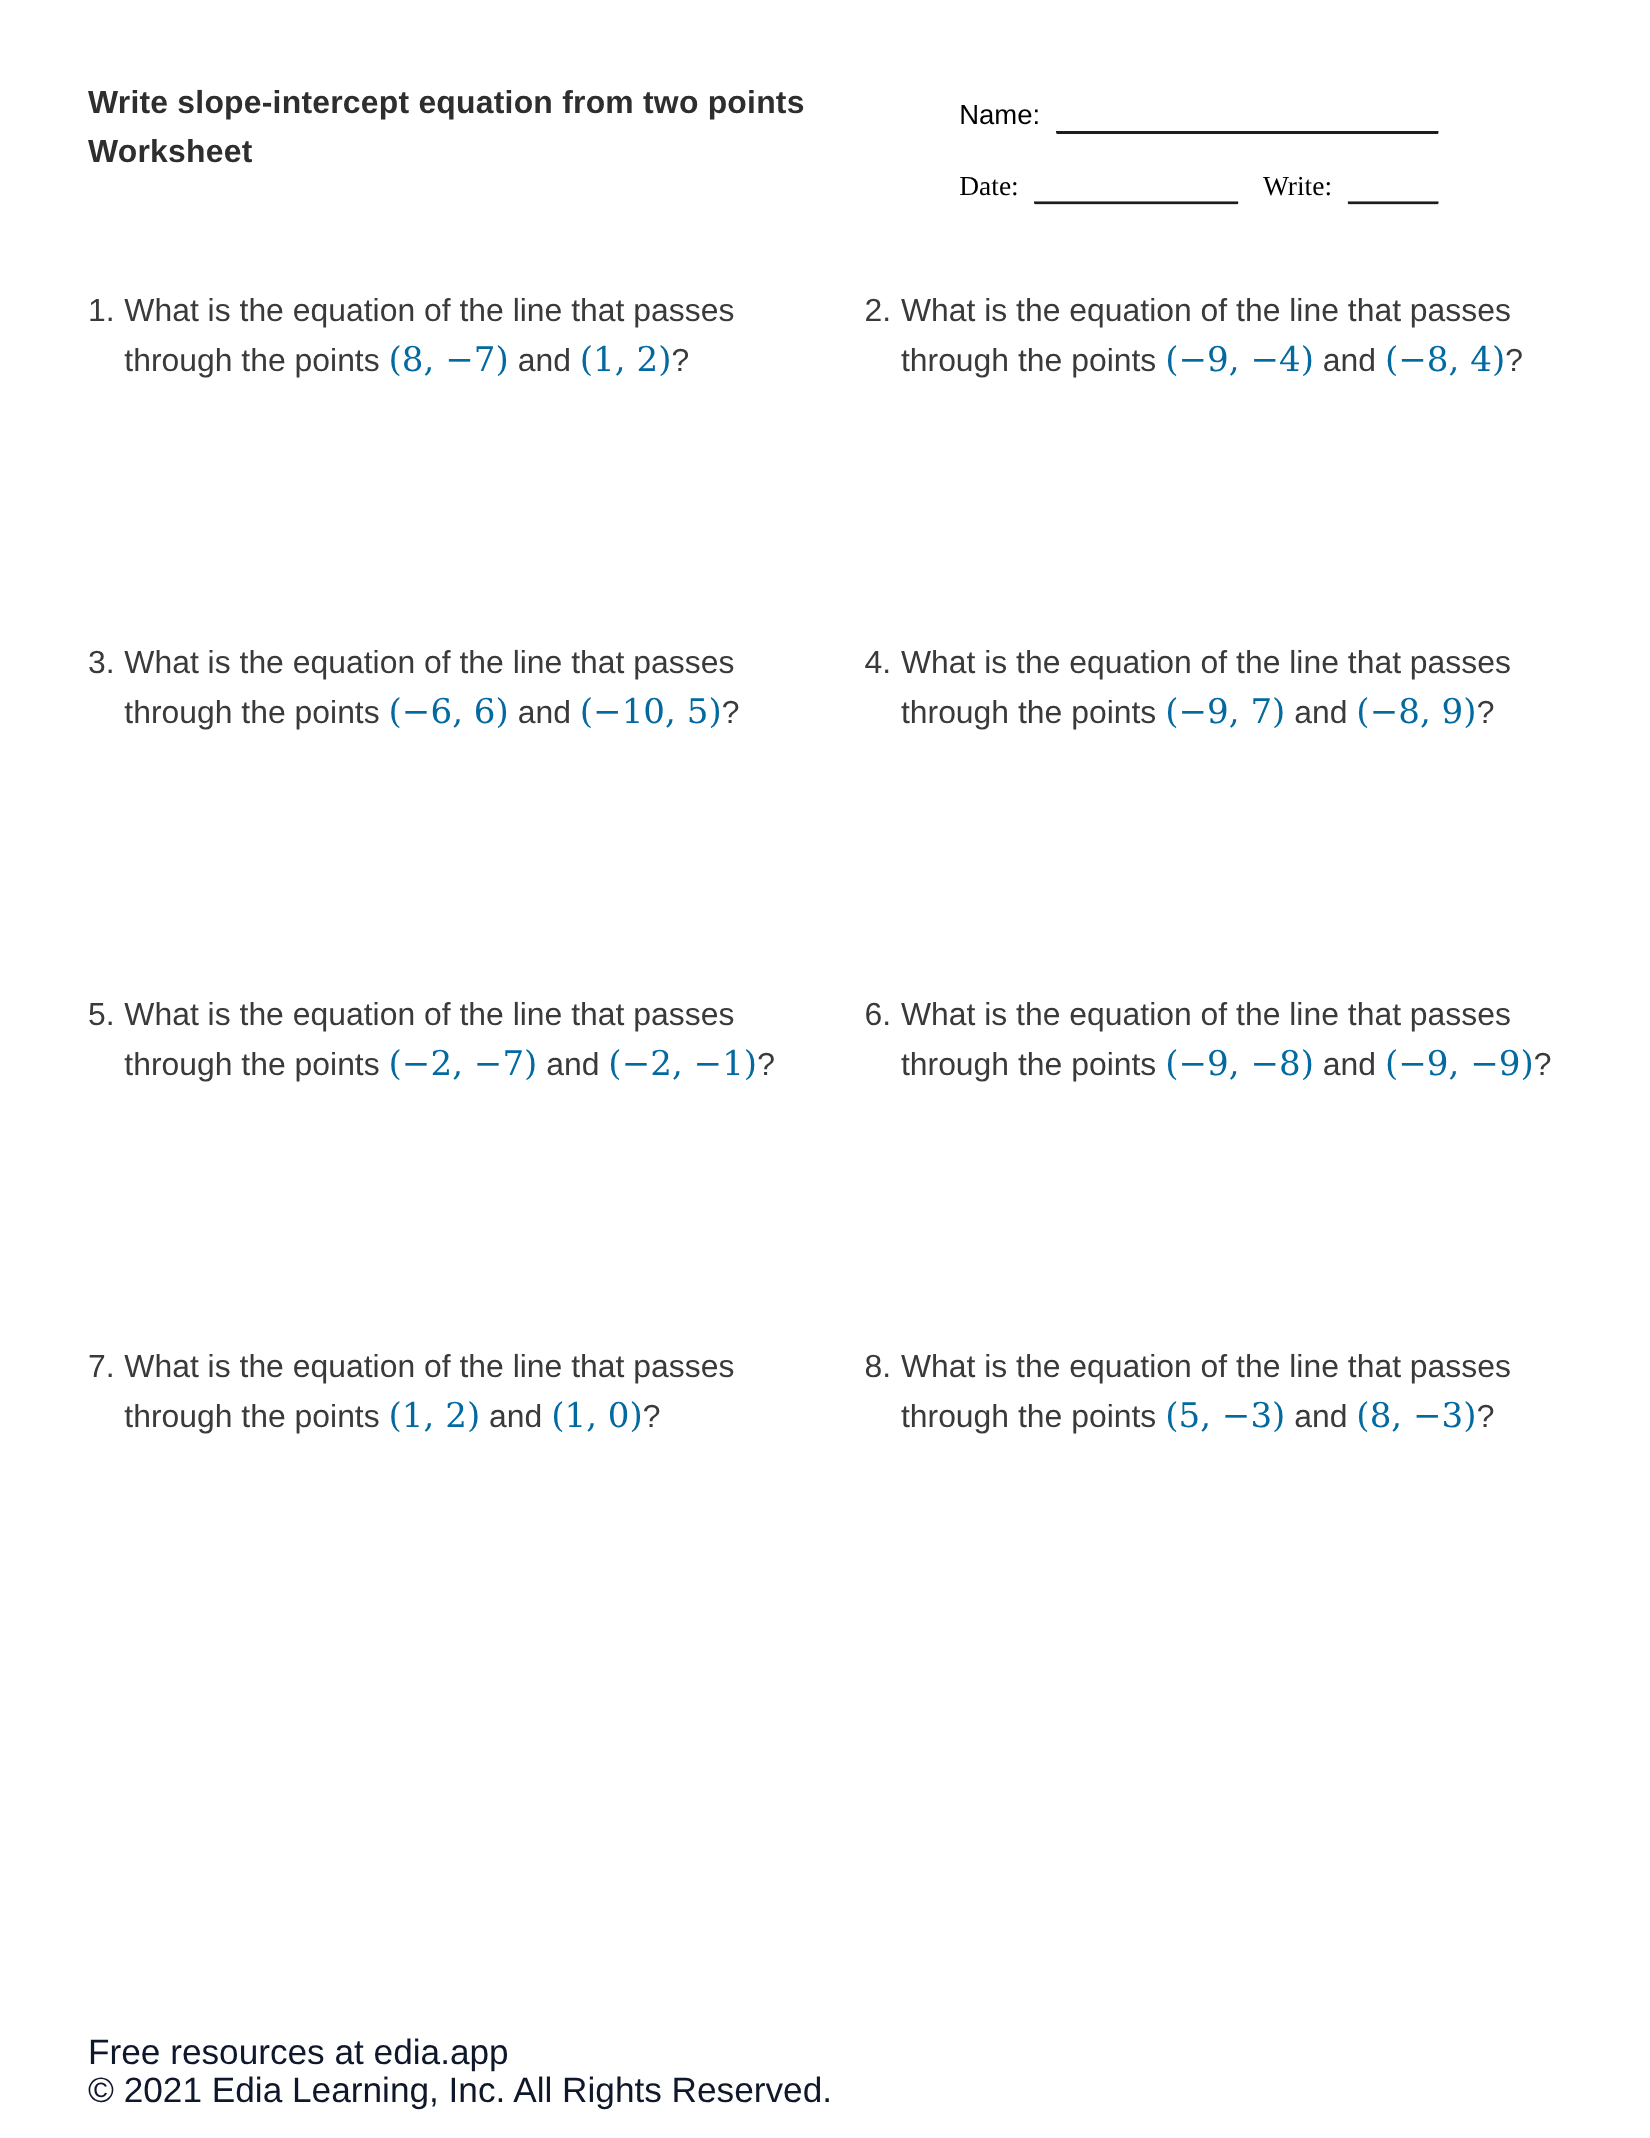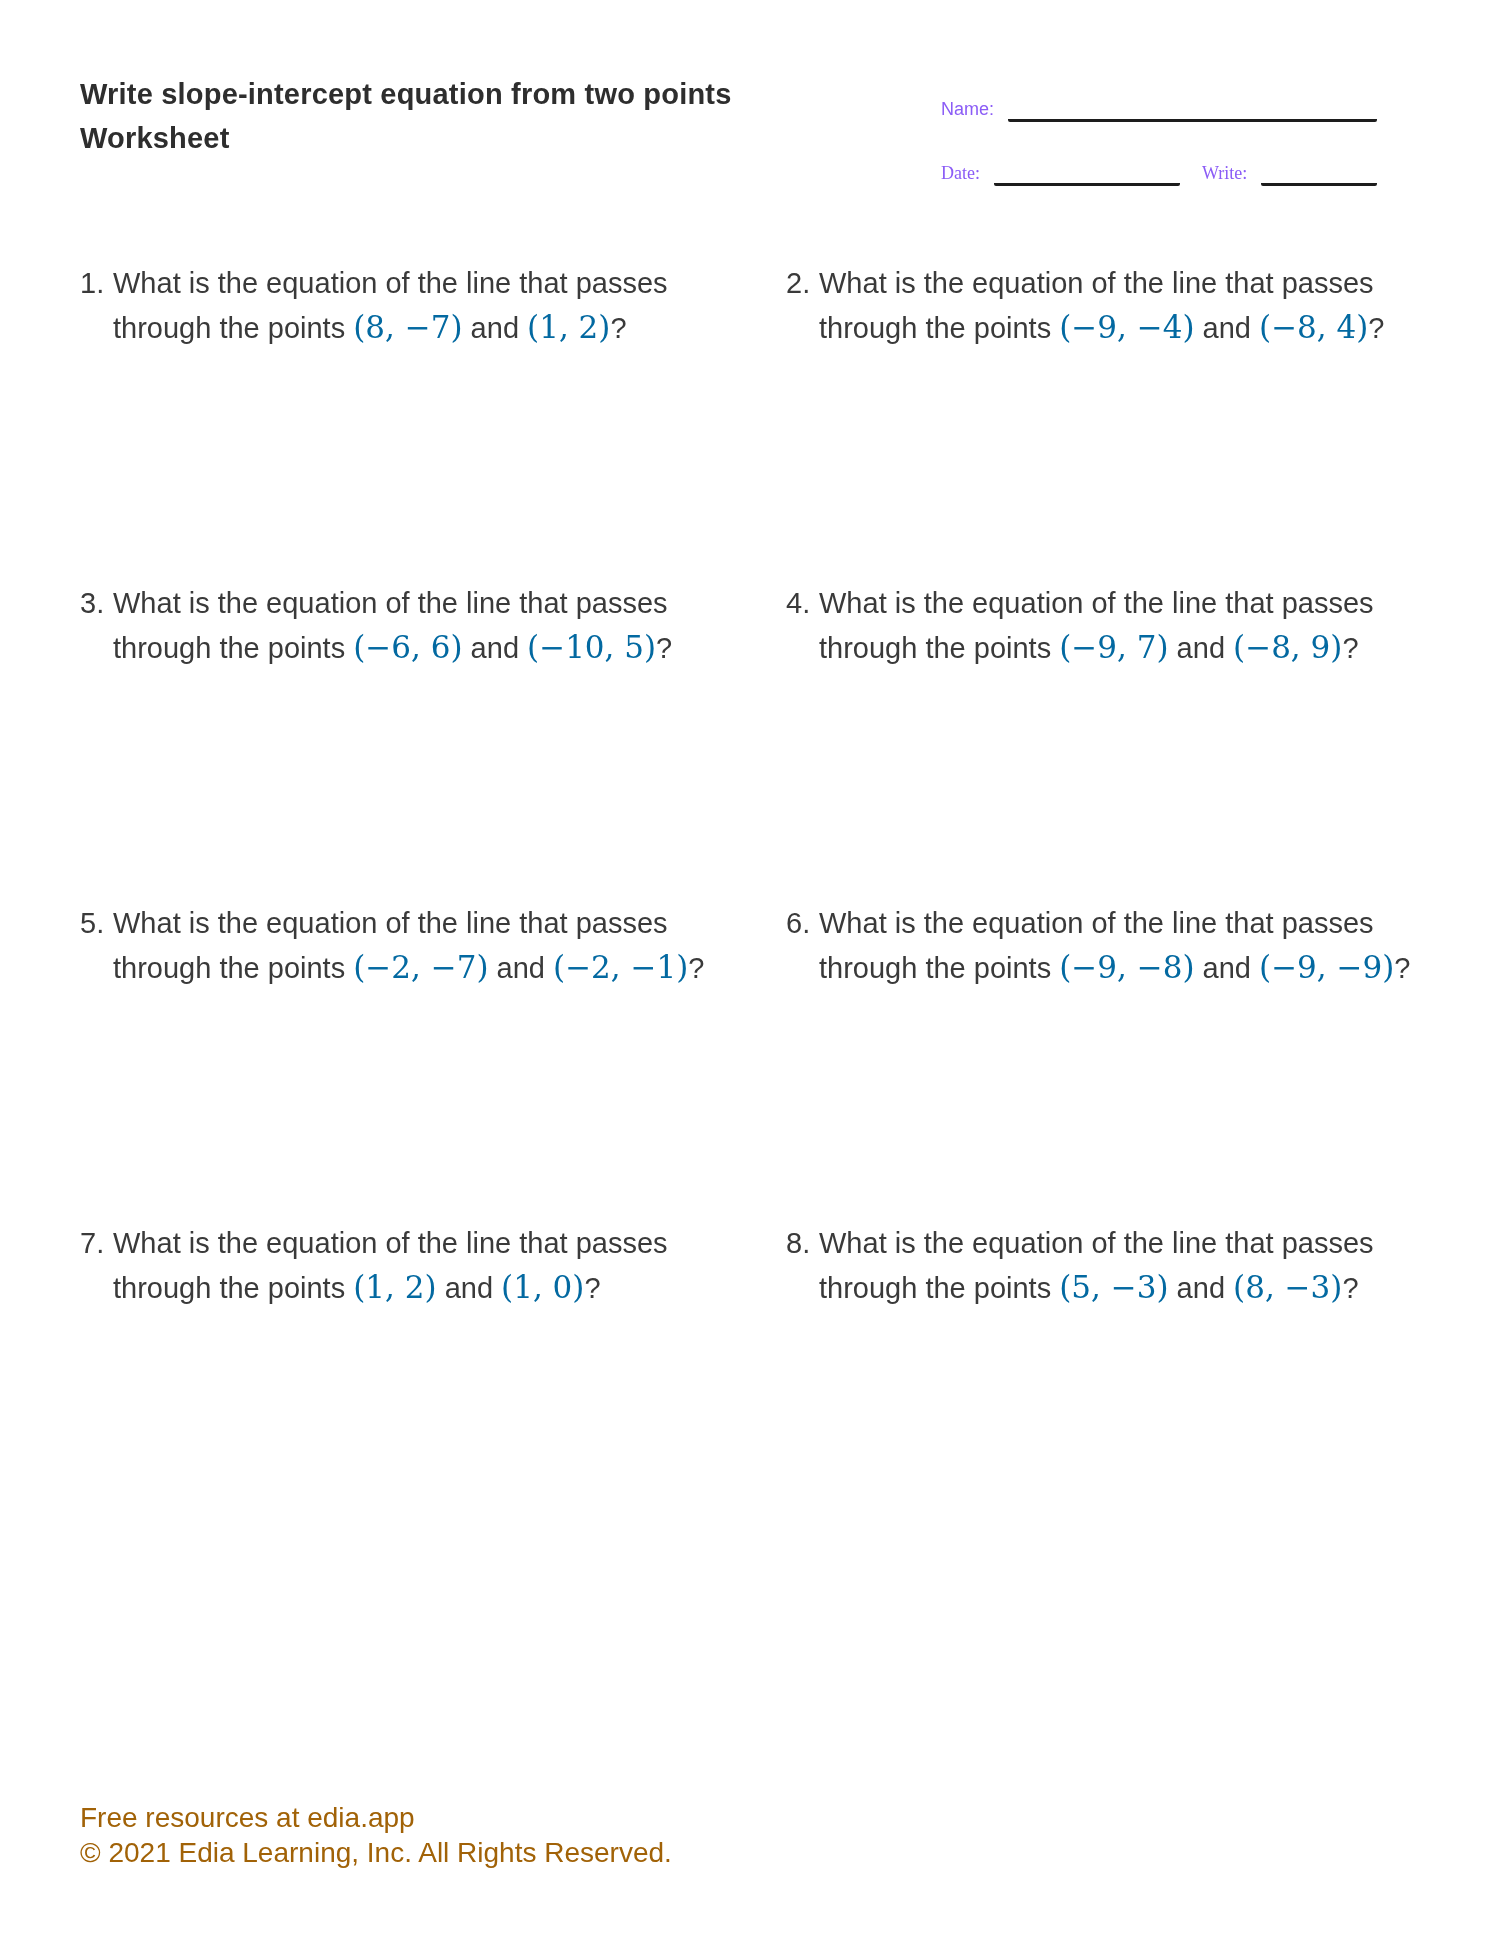--- a/index.html
+++ b/index.html
@@ -23,25 +23,25 @@
     font-size: 29px;
     font-weight: 700;
     line-height: 44px;
     color: #2e2e2e;
     letter-spacing: 0.2px;
   }
 
   
   .fields {
     position: absolute;
-    left: 941px;
+    left: 872px;
     top: 88px;
     width: 436px;
-    font-size: 18px;
-    color: #8b5cf6;
+    font-size: 25px;
+    color: #000000;
   }
   .field-row {
     display: flex;
     align-items: flex-end;
     height: 34px;
   }
   .field-row + .field-row { margin-top: 30px; font-family: Liberation Serif, serif; }
   .field-label { white-space: nowrap; padding-bottom: 2px; }
   .blank {
     display: inline-block;
@@ -80,24 +80,24 @@
   .math {
     font-family: "DejaVu Serif", "Liberation Serif", serif;
     font-size: 31px;
     color: #0369a1;
   }
 
   
   .page-footer {
     position: absolute;
     left: 80px;
-    top: 1800px;
-    font-size: 28px;
+    top: 1848px;
+    font-size: 32px;
     line-height: 35px;
-    color: #a16207;
+    color: #0f172a;
   }
 </style>
 </head>
 <body>
 
 <div class="page">
 
   <div class="title-block">
     <div>Write slope-intercept equation from two points</div>
     <div>Worksheet</div>

